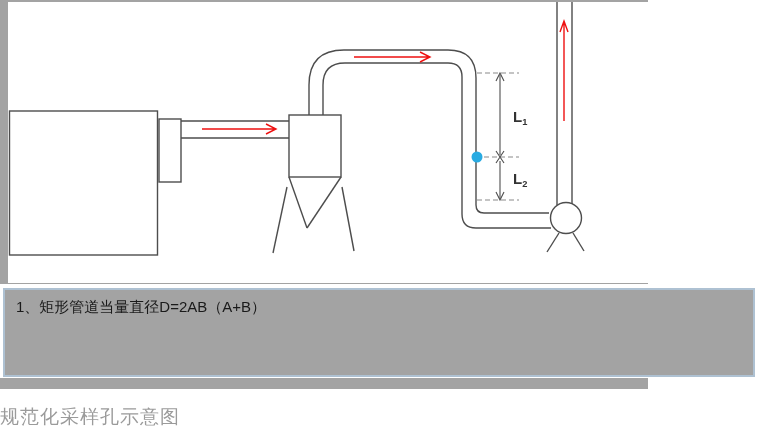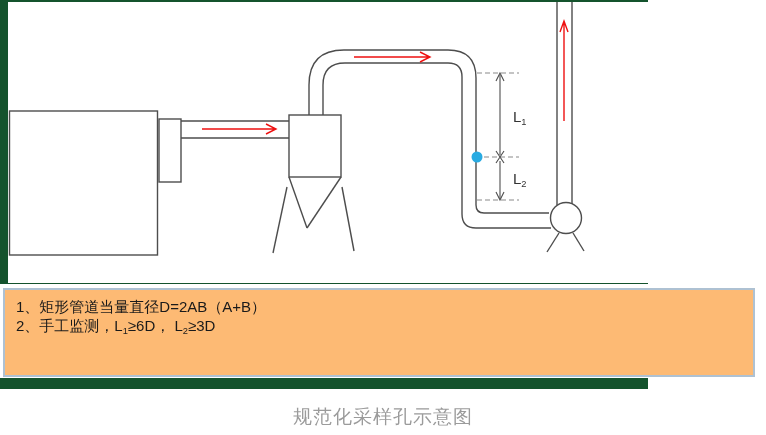--- a/index.html
+++ b/index.html
@@ -3,50 +3,51 @@
 <meta charset="utf-8">
 <style>
   html,body{margin:0;padding:0;}
   body{
     width:766px;height:435px;position:relative;background:#ffffff;
     font-family:"Liberation Sans","DejaVu Sans",sans-serif;
     overflow:hidden;
   }
   .green-section{
     position:absolute;left:0;top:0;width:648px;height:389px;
-    background:#14532d;
+    background:#a3a3a3;
+    font-weight:bold;
   }
   .diagram-panel{
     position:absolute;left:8px;top:2px;width:750px;height:281px;
     background:#ffffff;
   }
   .diagram-panel svg{position:absolute;left:0;top:0;}
   .dim-label{
     position:absolute;font-size:15px;color:#333333;line-height:18px;
   }
   .dim-label.l1{left:505px;top:106px;}
   .dim-label.l2{left:505px;top:168px;}
   .sub{font-size:0.62em;vertical-align:-0.28em;}
   .notes-row{
     position:absolute;left:0;top:284px;width:760px;height:94px;
     background:#ffffff;
   }
   .notes-box{
     position:absolute;left:3px;top:4px;width:752px;height:89px;
-    box-sizing:border-box;border:2px solid #aec1d2;background:#fdba74;
+    box-sizing:border-box;border:2px solid #aec1d2;background:#a3a3a3;
     padding:7px 8px 0 11px;
     font-size:15px;line-height:19px;color:#1a1a1a;
   }
   .note-line{white-space:pre;}
   .caption-area{
     position:absolute;left:0;top:389px;width:766px;height:46px;
     background:#ffffff;
   }
   .caption{
-    margin-top:15px;text-align:center;
+    margin-top:15px;
     font-size:19px;letter-spacing:1px;color:#9b9b9b;
   }
 </style>
 </head>
 <body>
 
 <div class="green-section">
   <div class="diagram-panel">
     <svg width="750" height="281" viewBox="0 0 750 281">
 
@@ -99,19 +100,18 @@
     </svg>
 
     <div class="dim-label l1"><span>L</span><span class="sub">1</span></div>
     <div class="dim-label l2"><span>L</span><span class="sub">2</span></div>
   </div>
 </div>
 
 <div class="notes-row">
   <div class="notes-box">
     <div class="note-line"><span>1、矩形管道当量直径D=2AB（A+B）</span></div>
-    <div class="note-line"><span>2、手工监测，L</span><span class="sub">1</span><span>≥6D， L</span><span class="sub">2</span><span>≥3D</span></div>
   </div>
 </div>
 
 <div class="caption-area">
   <div class="caption">规范化采样孔示意图</div>
 </div>
 
 </body></html>

